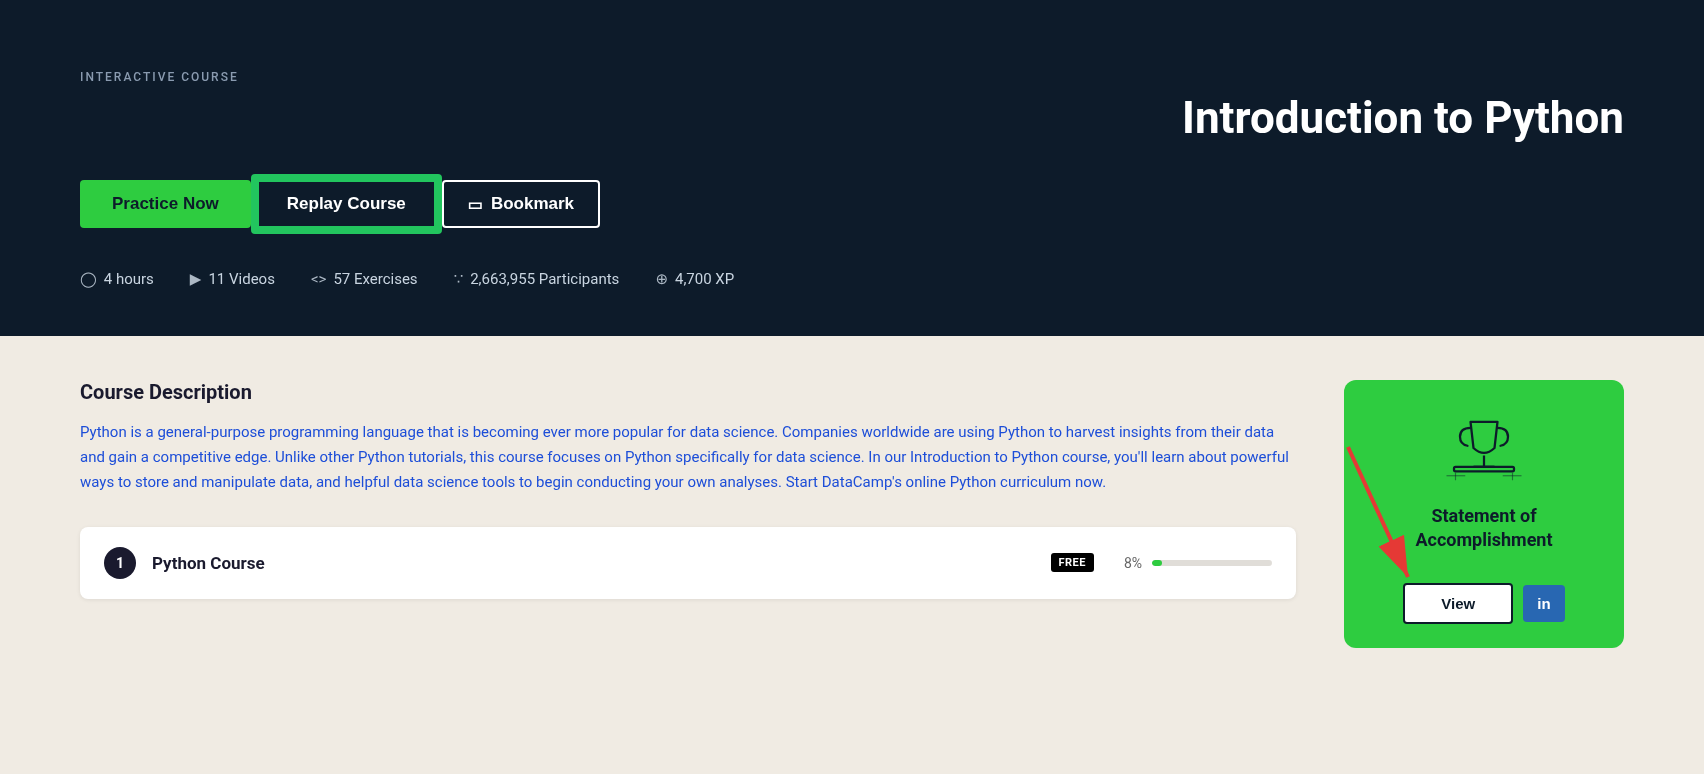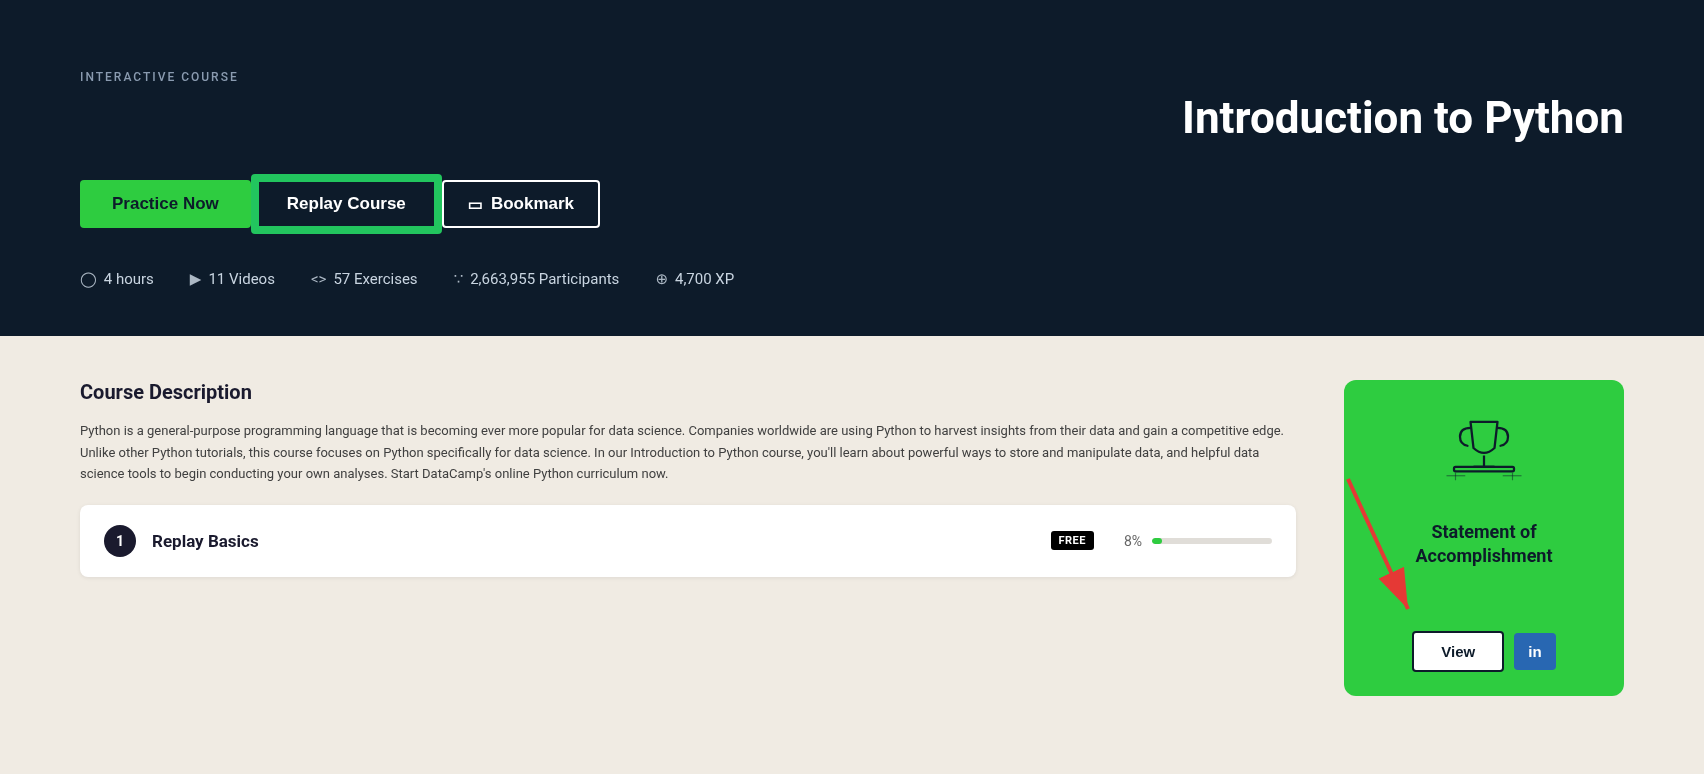--- a/index.html
+++ b/index.html
@@ -106,24 +106,24 @@
     }
 
     
     .section-title {
       font-size: 20px;
       font-weight: 700;
       color: #1a1a2e;
       margin-bottom: 16px;
     }
     .description-text {
-      font-size: 13px;
+      font-size: 15px;
       line-height: 1.65;
-      color: #404040;
-      margin-bottom: 20px;
+      color: #1d4ed8;
+      margin-bottom: 32px;
     }
 
     
     .chapter-row {
       background: #ffffff;
       border-radius: 8px;
       padding: 20px 24px;
       display: flex;
       align-items: center;
       gap: 16px;
@@ -184,21 +184,21 @@
     }
 
     
     .accomplishment-card {
       background: #2ecc40;
       border-radius: 12px;
       padding: 28px 24px 24px 24px;
       display: flex;
       flex-direction: column;
       align-items: center;
-      gap: 32px;
+      gap: 16px;
     }
     .trophy-icon-wrapper {
       width: 100px;
       height: 80px;
       display: flex;
       align-items: center;
       justify-content: center;
     }
     .trophy-svg {
       width: 90px;
@@ -214,21 +214,21 @@
     .accomplishment-buttons {
       display: flex;
       gap: 10px;
       align-items: center;
     }
     .btn-view {
       background: #ffffff;
       color: #0d1b2a;
       border: 2px solid #0d1b2a;
       border-radius: 4px;
-      padding: 10px 27px;
+      padding: 10px 36px;
       font-size: 15px;
       font-weight: 600;
       cursor: pointer;
     }
     .btn-linkedin {
       background: #2867b2;
       color: white;
       border: none;
       border-radius: 4px;
       padding: 10px 14px;
@@ -279,21 +279,21 @@
 </div>
 
 <div class="main-content">
 
   <div class="content-left">
     <h2 class="section-title">Course Description</h2>
     <p class="description-text">Python is a general-purpose programming language that is becoming ever more popular for data science. Companies worldwide are using Python to harvest insights from their data and gain a competitive edge. Unlike other Python tutorials, this course focuses on Python specifically for data science. In our Introduction to Python course, you'll learn about powerful ways to store and manipulate data, and helpful data science tools to begin conducting your own analyses. Start DataCamp's online Python curriculum now.</p>
 
     <div class="chapter-row">
       <div class="chapter-number">1</div>
-      <span class="chapter-title">Replay Basics</span>
+      <span class="chapter-title">Python Course</span>
       <span class="free-badge">FREE</span>
       <div class="chapter-progress">
         <span class="progress-pct">8%</span>
         <div class="progress-bar-bg">
           <div class="progress-bar-fill" style="width: 8%;"></div>
         </div>
       </div>
     </div>
   </div>
 

